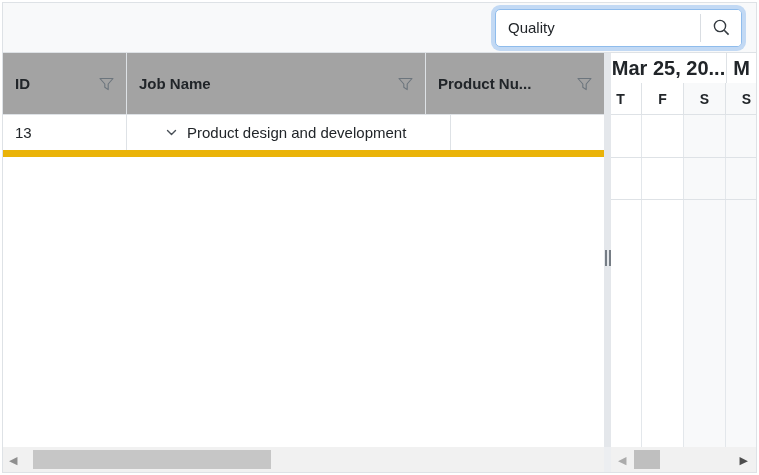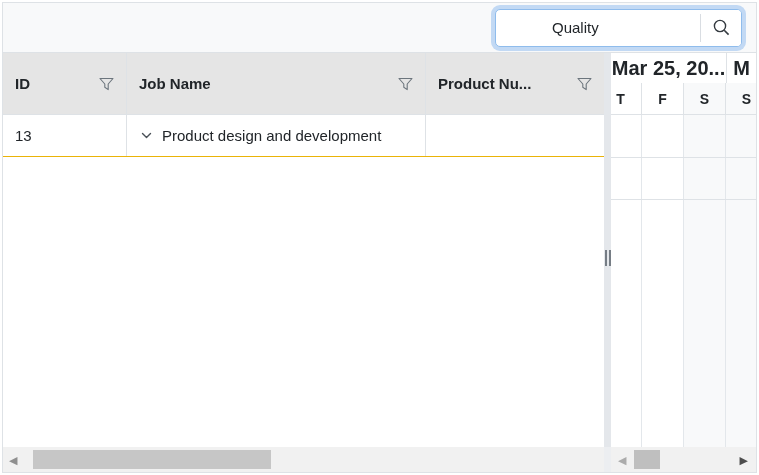--- a/index.html
+++ b/index.html
@@ -26,44 +26,44 @@
     width: 247px; height: 38px;
     background: #fff;
     border: 1px solid #8fbcec;
     border-radius: 5px;
     box-shadow: 0 0 0 4px #c2d9f4;
     display: flex; align-items: stretch; overflow: hidden;
   }
   .searchbox input {
     flex: 1; border: none; outline: none;
     font: 15px "Liberation Sans", sans-serif; color: #212529;
-    padding: 0 0 0 12px; background: transparent; min-width: 0; margin-left: 44px;
+    padding: 0 0 0 12px; background: transparent; min-width: 0;
   }
   .search-divider { width: 1px; background: #d9dde2; margin: 4px 0; }
   .search-btn {
     width: 40px; border: none; background: #fff; cursor: pointer;
     display: flex; align-items: center; justify-content: center;
   }
 
   
   .main { flex: 1; display: flex; min-height: 0; }
 
-  .left-pane { width: 601px; flex: 0 0 601px; display: flex; flex-direction: column; background: #e5e5e5; }
+  .left-pane { width: 601px; flex: 0 0 601px; display: flex; flex-direction: column; background: #a3a3a3; }
   .lp-header { height: 62px; flex: 0 0 62px; display: flex; border-bottom: 1px solid #dee2e6; }
   .hcell {
     display: flex; align-items: center; padding-left: 12px;
     font-weight: bold; font-size: 15px; color: #212529;
   }
   .hcell .flabel { flex: 1; overflow: hidden; white-space: nowrap; }
   .hcell .funnel { margin-right: 12px; display: flex; }
   .c-id { width: 124px; flex: 0 0 124px; border-right: 1px solid #dee2e6; }
   .c-job { width: 299px; flex: 0 0 299px; border-right: 1px solid #dee2e6; }
   .c-contact { width: 178px; flex: 0 0 178px; }
 
-  .lp-row { height: 42px; flex: 0 0 42px; display: flex; border-bottom: 1px solid #eab308; font-size: 15px; background: #fff; }
+  .lp-row { height: 42px; flex: 0 0 42px; display: flex; border-bottom: 7px solid #eab308; font-size: 15px; background: #fff; gap: 25px; }
   .rcell { display: flex; align-items: center; padding-left: 12px; overflow: hidden; white-space: nowrap; }
   .jobcell-parent { padding-left: 14px; gap: 10px; }
   .jobcell-child { padding-left: 44px; }
   .expander { display: flex; align-items: center; cursor: pointer; }
   .lp-empty { flex: 1; background: #fff; }
 
   
   .splitter { width: 7px; flex: 0 0 7px; background: #e4e7eb; position: relative; cursor: col-resize; }
   .split-handle { position: absolute; top: 197px; left: 50%; transform: translateX(-50%); display: flex; gap: 2px; }
   .split-handle span { width: 2px; height: 16px; background: #767d85; display: block; }

